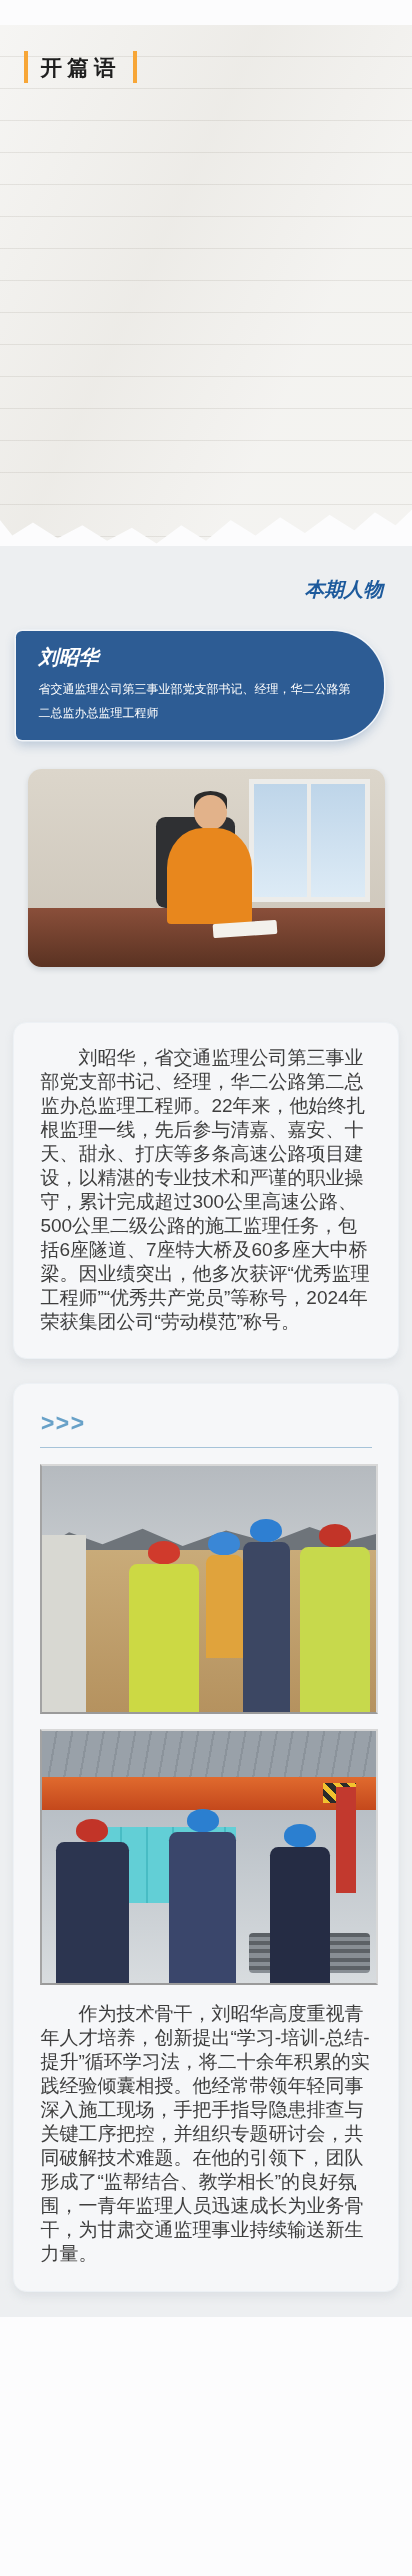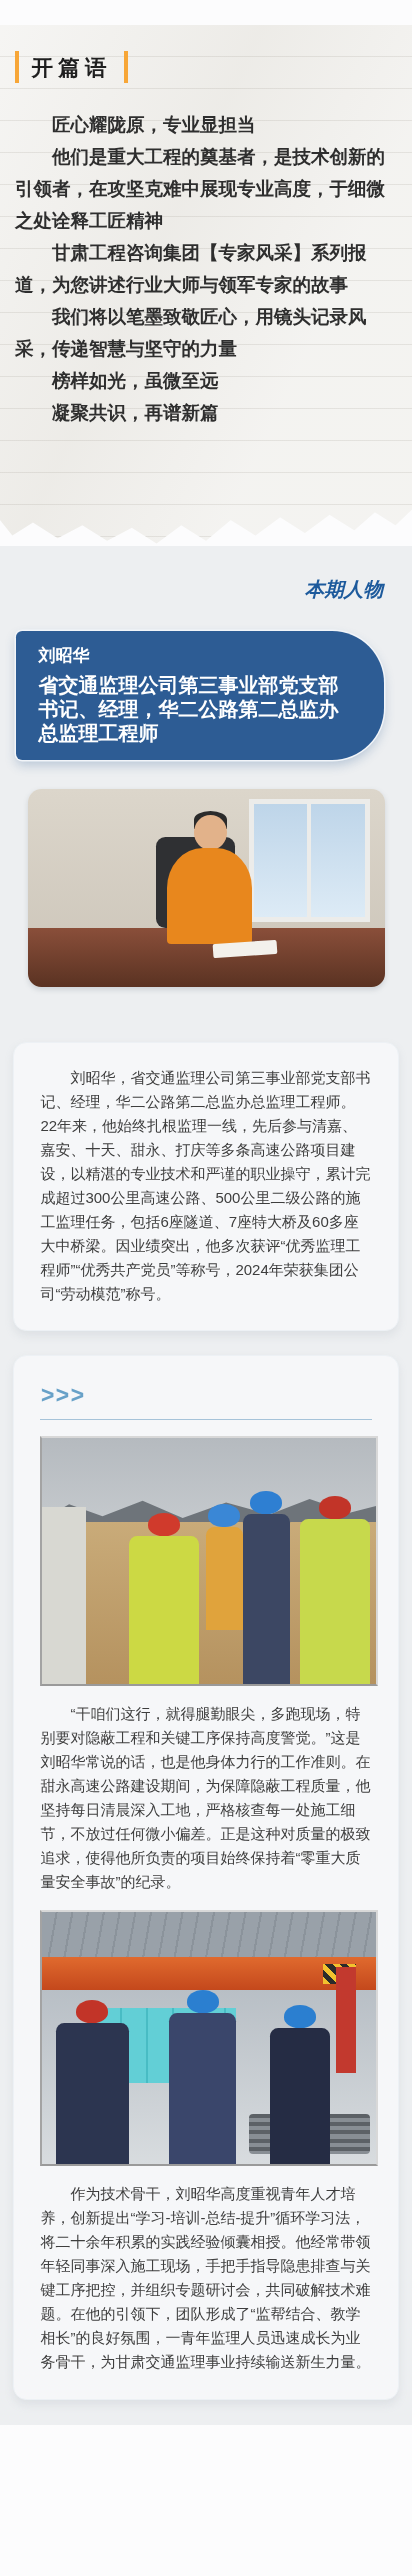--- a/index.html
+++ b/index.html
@@ -9,21 +9,21 @@
     font-family:"Liberation Sans","DejaVu Sans",sans-serif;
     -webkit-font-smoothing:antialiased;
   }
   .page{width:412px;overflow:hidden;}
 
   
   .paper{
     margin-top:25px;
     height:521px;
     box-sizing:border-box;
-    padding:26px 15px 0;
+    padding:26px 24px 0;
     background-color:#f1f0ed;
     background-image:
       repeating-linear-gradient(to bottom, rgba(255,255,255,0) 0 31px, rgba(160,155,145,.20) 31px 32px),
       linear-gradient(115deg, rgba(255,255,255,.35) 0%, rgba(225,222,215,.25) 40%, rgba(255,255,255,.2) 70%);
     clip-path:polygon(0 0,100% 0,100% 93%,96% 96%,91% 93.5%,86% 97%,80% 94%,74% 97.5%,68% 94.5%,62% 98%,56% 95%,50% 99%,44% 96%,38% 99.5%,32% 96.5%,26% 99%,20% 96%,14% 98.5%,8% 95.5%,3% 98%,0 95%);
   }
   .opening-header{display:flex;align-items:center;gap:12.4px;margin:0 0 26px 0;}
   .accent-bar{width:4.1px;height:32px;background:#f7a637;flex:0 0 auto;}
   .opening-title{font-size:21.6px;font-weight:800;color:#1f1f1f;letter-spacing:5.2px;margin:0;}
   .opening-body p{margin:0;font-size:18.5px;line-height:32px;font-weight:600;color:#2e2e2e;text-indent:2em;}
@@ -33,37 +33,37 @@
   .section-label{margin:29px 29px 0 0;text-align:right;font-size:19.6px;font-weight:800;color:#1d5a9c;font-style:italic;}
 
   .profile-card{
     margin:28px 28px 0 15.5px;
     background:#2d5c94;
     border-radius:6.2px 52px 52px 6.2px;
     padding:13.4px 33px 15.5px 23px;
     color:#ffffff;
     box-shadow:0 0 0 1.5px #f2f5f9, 0 5.2px 10.3px rgba(45,92,148,.28);
   }
-  .profile-name{font-size:17px;font-weight:800;}
-  .profile-title{margin-top:5.2px;font-size:20px;line-height:24px;font-weight:700;}
+  .profile-name{font-size:20px;font-weight:800;font-style:italic;}
+  .profile-title{margin-top:5.2px;font-size:12px;line-height:24px;font-weight:400;}
 
   .photo{position:relative;overflow:hidden;}
   .photo-shape{position:absolute;}
   .photo-portrait{width:357px;height:198px;margin:29px auto 0;border-radius:13.4px;box-shadow:0 2.1px 5.2px rgba(120,130,145,.25);}
 
   .card{
     margin:0 13.4px;
     background:#f6f7f9;
     border:1px solid #edf1f5;
     border-radius:13.4px;
     box-shadow:0 4.1px 8.2px rgba(140,155,170,.16);
     box-sizing:border-box;
   }
   .card-intro{margin-top:55px;padding:23px 26px 24px;}
-  .par{margin:0;font-size:15px;line-height:24px;color:#3e3e3e;text-indent:2em;}
+  .par{margin:0;font-size:19px;line-height:24px;color:#3e3e3e;text-indent:2em;}
 
   .card-work{margin-top:24px;padding:28px 26px 25px;}
   .marker{font-size:23px;font-weight:800;color:#68a1c8;letter-spacing:1.5px;line-height:1;font-style:italic;}
   .divider{margin-top:12.4px;border-top:1.5px solid #a6c3d9;}
   .card-work .par{margin-top:16.5px;}
 
   .photo.framed{
     width:334px;margin:15.5px auto 2.1px;
     border:2.1px solid #d8d8d8;border-left-color:#a3a3a3;border-bottom-color:#9a9a9a;
   }
@@ -111,28 +111,20 @@
 <body>
 
 <div class="page">
 
   <section class="paper">
     <div class="opening-header">
       <span class="accent-bar"></span>
       <h1 class="opening-title">开篇语</h1>
       <span class="accent-bar"></span>
     </div>
-    <div class="opening-body">
-      <p>匠心耀陇原，专业显担当</p>
-      <p>他们是重大工程的奠基者，是技术创新的引领者，在攻坚克难中展现专业高度，于细微之处诠释工匠精神</p>
-      <p>甘肃工程咨询集团【专家风采】系列报道，为您讲述行业大师与领军专家的故事</p>
-      <p>我们将以笔墨致敬匠心，用镜头记录风采，传递智慧与坚守的力量</p>
-      <p>榜样如光，虽微至远</p>
-      <p>凝聚共识，再谱新篇</p>
-    </div>
   </section>
 
   <section class="main">
 
     <h2 class="section-label">本期人物</h2>
 
     <div class="profile-card">
       <div class="profile-name">刘昭华</div>
       <div class="profile-title">省交通监理公司第三事业部党支部书记、经理，华二公路第二总监办总监理工程师</div>
     </div>
@@ -161,21 +153,20 @@
         <div class="photo-shape p2-sky"></div>
         <div class="photo-shape p2-mount"></div>
         <div class="photo-shape p2-ground"></div>
         <div class="photo-shape p2-wall"></div>
         <div class="fig s-f1"></div>
         <div class="fig s-f2"></div>
         <div class="fig s-f3"></div>
         <div class="fig s-f4"></div>
       </div>
 
-      <p class="par">“干咱们这行，就得腿勤眼尖，多跑现场，特别要对隐蔽工程和关键工序保持高度警觉。”这是刘昭华常说的话，也是他身体力行的工作准则。在甜永高速公路建设期间，为保障隐蔽工程质量，他坚持每日清晨深入工地，严格核查每一处施工细节，不放过任何微小偏差。正是这种对质量的极致追求，使得他所负责的项目始终保持着“零重大质量安全事故”的纪录。</p>
 
       <div class="photo framed photo-workshop" aria-label="workshop-guidance-photo">
         <div class="photo-shape p3-bg"></div>
         <div class="photo-shape p3-roof"></div>
         <div class="photo-shape p3-beam"></div>
         <div class="photo-shape p3-panel"></div>
         <div class="photo-shape p3-banner"></div>
         <div class="photo-shape p3-rebar"></div>
         <div class="fig w-f1"></div>
         <div class="fig w-f2"></div>

